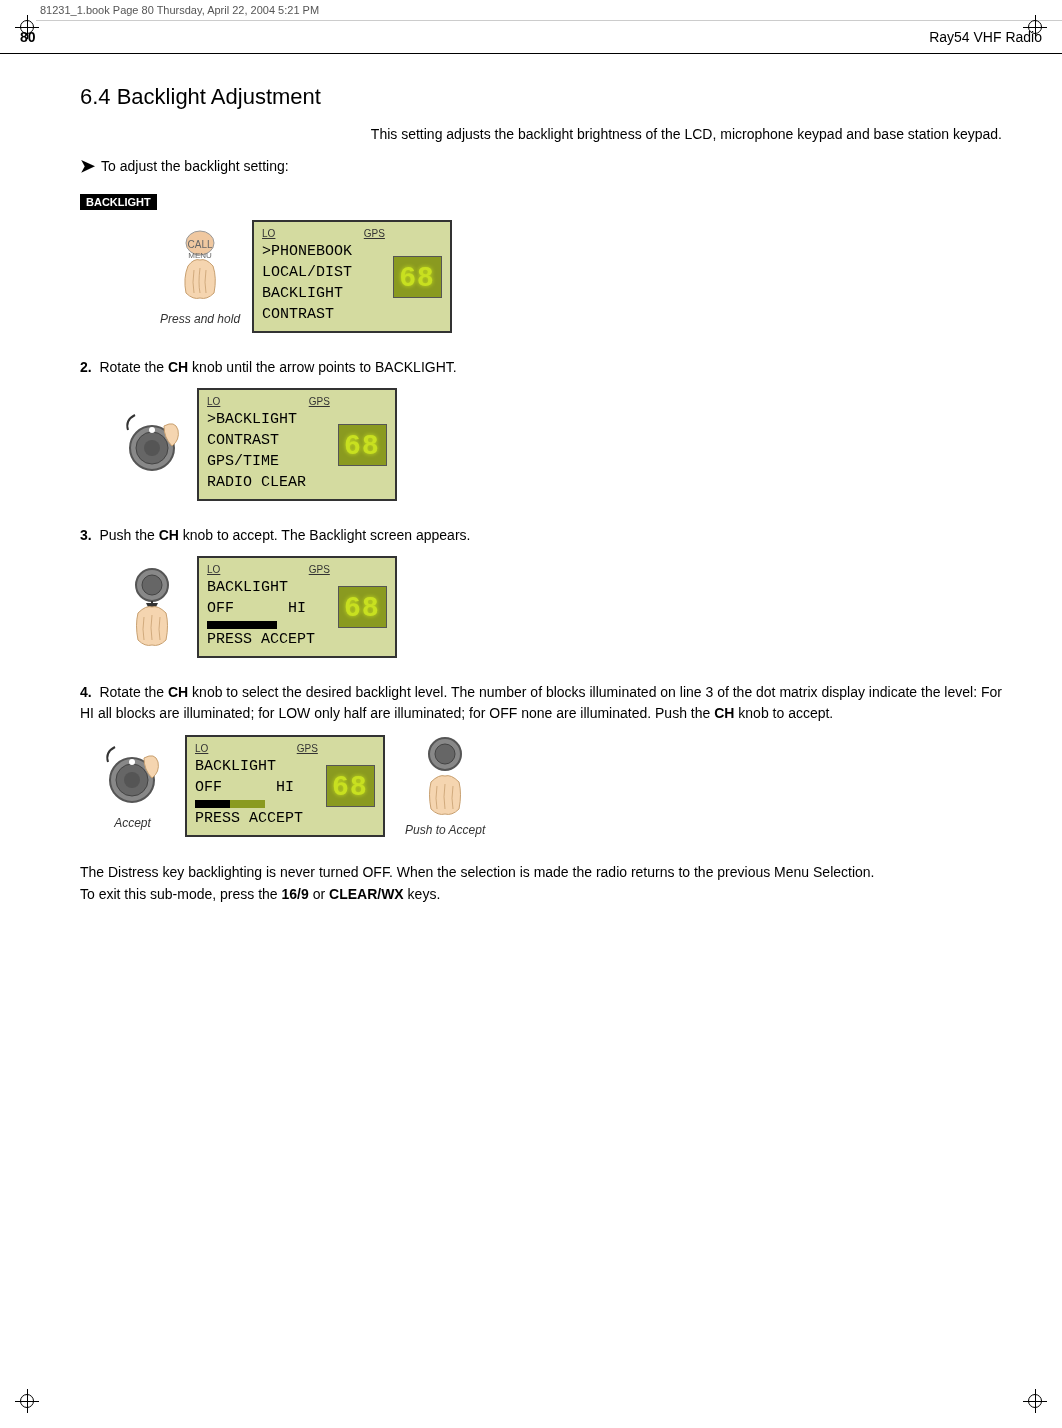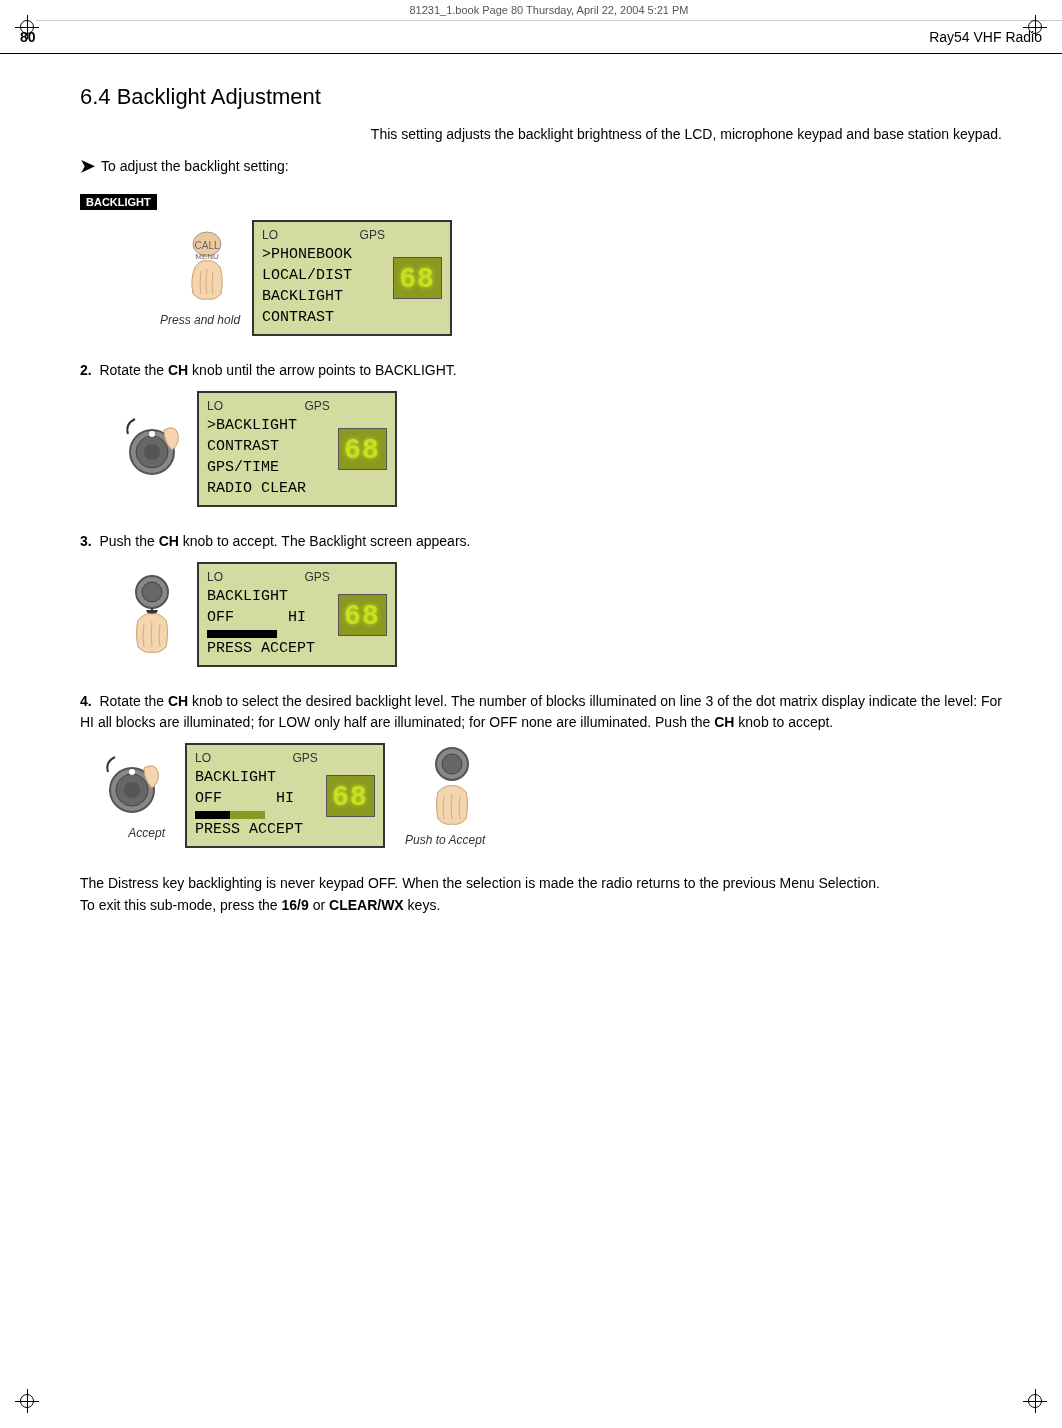--- a/index.html
+++ b/index.html
@@ -24,21 +24,21 @@
     }
     .page-number {
       font-weight: bold;
       font-size: 14px;
     }
     .page-title-right {
       font-size: 14px;
     }
 
     .book-info {
-      text-align: center;
+      text-align: left;
       font-size: 11px;
       padding: 4px;
       border-bottom: 1px solid #ccc;
       color: #555;
       margin-left: 36px;
     }
 
     .main-content {
       padding: 30px 60px 30px 80px;
     }
@@ -110,23 +110,24 @@
       position: relative;
     }
 
     .lcd-left {
       flex: 1;
     }
 
     .lcd-indicators {
       display: flex;
       justify-content: space-between;
-      font-size: 12px;
+      font-size: 10px;
       color: #333;
       margin-bottom: 2px;
+      text-decoration: underline;
     }
 
     .lcd-text {
       font-family: 'Courier New', monospace;
       font-size: 15px;
       line-height: 1.4;
       color: #000;
     }
 
     .seven-seg {
@@ -224,21 +225,21 @@
 
     .label-below {
       text-align: center;
       font-size: 12px;
       margin-top: 4px;
     }
 
     .icon-group {
       display: flex;
       flex-direction: column;
-      align-items: flex-end;
+      align-items: center;
     }
   </style>
 </head>
 <body>
 
 <div class="corner-tl">
   <div class="crosshair">
       <div class="crosshair-circle"></div>
     </div>
 </div>
@@ -451,19 +452,19 @@
           <path d="M24 52 Q22 65 24 75" fill="none" stroke="#c8a070" stroke-width="0.8"></path>
           <path d="M32 50 Q30 63 32 75" fill="none" stroke="#c8a070" stroke-width="0.8"></path>
           <path d="M40 52 Q38 65 40 75" fill="none" stroke="#c8a070" stroke-width="0.8"></path>
         </svg>
         <div class="label-below step-label">Push to Accept</div>
       </div>
     </div>
   </div>
 
   <div class="footer-text">
-    <p>The Distress key backlighting is never keypad OFF. When the selection is made the radio returns to the previous Menu Selection.</p>
+    <p>The Distress key backlighting is never turned OFF. When the selection is made the radio returns to the previous Menu Selection.</p>
     <p>
       To exit this sub-mode, press the <b>16/9</b> or <b>CLEAR/WX</b> keys.
     </p>
   </div>
 
 </div>
 
 </body></html>

